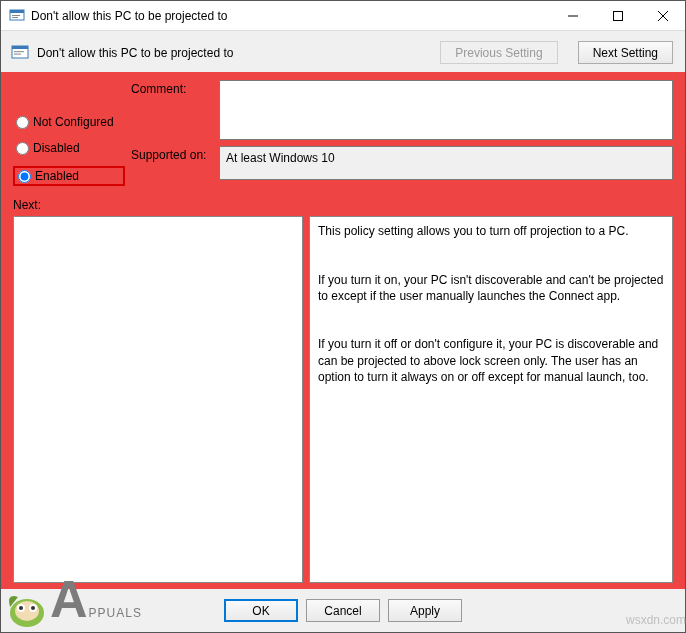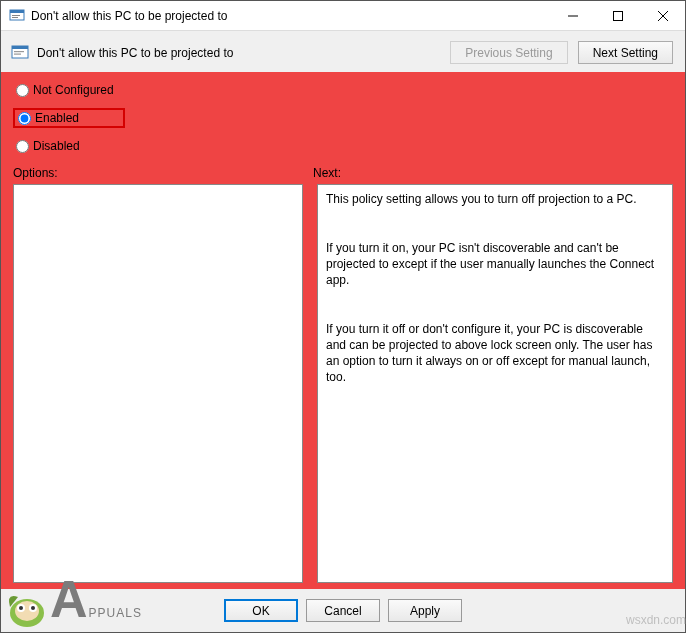--- a/index.html
+++ b/index.html
@@ -6,35 +6,35 @@
 body { margin: 0; background: #fff; }
 .window { width: 686px; height: 633px; border: 1px solid #555; display: flex; flex-direction: column; background: #ef4444; }
 .titlebar { height: 30px; background: #fff; display: flex; align-items: center; border-bottom: 1px solid #ddd; }
 .title-icon { width: 16px; height: 16px; margin: 0 6px 0 8px; }
 .title-text { flex: 1; font-size: 12px; }
 .winbtn { width: 45px; height: 29px; display: flex; align-items: center; justify-content: center; background: #fff; }
 .winbtn svg { width: 10px; height: 10px; }
 .header-row { display: flex; align-items: center; padding: 10px 12px 8px 10px; gap: 8px; background: #f0f0f0; }
 .header-icon { width: 18px; height: 18px; }
 .header-title { flex: 1; }
-.nav-btn { height: 23px; padding: 0 14px; background: linear-gradient(#fafafa,#e9e9e9); border: 1px solid #acacac; cursor: pointer; margin-left: 2px; }
+.nav-btn { height: 23px; padding: 0 14px; background: linear-gradient(#fafafa,#e9e9e9); border: 1px solid #acacac; cursor: pointer; margin-left: 12px; }
 .nav-btn:disabled { color: #9a9a9a; background: #f0f0f0; border-color: #cfcfcf; }
 .top-grid { display: flex; padding: 8px 12px 2px 12px; gap: 6px; }
-.radio-col { width: 112px; display: flex; flex-direction: column; gap: 10px; padding-top: 2px; }
+.radio-col { width: 112px; display: flex; flex-direction: column; gap: 10px; padding-top: 2px; margin-top: 32px; }
 .radio-row { display: flex; align-items: center; gap: 4px; padding: 1px 3px; }
 .radio-row input { margin: 0; width: 13px; height: 13px; }
 .radio-highlight { border: 2px solid #d40000; }
 .ct-col { flex: 1; display: flex; flex-direction: column; gap: 6px; }
 .ct-row { display: flex; gap: 8px; }
 .ct-label { width: 80px; padding-top: 2px; }
 .ct-box { flex: 1; height: 60px; border: 1px solid #7a7a7a; background: #fff; resize: none; padding: 3px 16px 3px 4px; overflow-y: scroll; }
 .sup-box { flex: 1; height: 34px; border: 1px solid #7a7a7a; background: #f0f0f0; padding: 4px 16px 4px 6px; overflow-y: scroll; }
 .lower-labels { display: flex; padding: 10px 12px 2px 12px; }
 .lower-labels > div:first-child { width: 300px; }
-.lower-panels { flex: 1; display: flex; gap: 14px; padding: 2px 12px 6px 12px; min-height: 0; }
+.lower-panels { flex: 1; display: flex; gap: 6px; padding: 2px 12px 6px 12px; min-height: 0; }
 .panel { border: 1px solid #888; background: #fff; overflow-y: scroll; padding: 6px 8px; }
 .panel.options { width: 290px; }
 .panel.help { flex: 1; white-space: pre-wrap; line-height: 1.35; }
 .bottom-bar { display: flex; justify-content: center; gap: 8px; padding: 10px 28px; background: #f0f0f0; }
 .bottom-bar button { width: 74px; height: 23px; border: 1px solid #999; background: linear-gradient(#fafafa,#e9e9e9); cursor: pointer; }
 .bottom-bar button.primary { border: 1px solid #0078d7; box-shadow: 0 0 0 1px #0078d7 inset; }
 .watermark { position: fixed; left: 4px; bottom: 4px; display: flex; align-items: flex-end; pointer-events: none; }
 .watermark .txt { font-size: 46px; font-weight: 300; letter-spacing: 1px; color: #7c7c7c; font-family: Arial, sans-serif; }
 .watermark .big { font-size: 52px; font-weight: bold; }
 .mascot { width: 46px; height: 46px; }
@@ -81,33 +81,42 @@
     <button class="nav-btn" disabled="">Previous Setting</button>
     <button class="nav-btn">Next Setting</button>
   </div>
 
   <div class="top-grid">
     <div class="radio-col">
       <label class="radio-row">
         <input type="radio" name="state" style="">
         <span>Not Configured</span>
       </label>
+      <label class="radio-row">
+        <input type="radio" name="state" style="">
+        <span>Disabled</span>
+      </label>
       <label class="radio-row radio-highlight">
         <input type="radio" name="state" checked="" style="">
         <span>Enabled</span>
       </label>
-      <label class="radio-row">
-        <input type="radio" name="state" style="">
-        <span>Disabled</span>
-      </label>
+    </div>
+    <div class="ct-col">
+      <div class="ct-row">
+        <div class="ct-label">Comment:</div>
+        <textarea class="ct-box" style=""></textarea>
+      </div>
+      <div class="ct-row">
+        <div class="ct-label">Supported on:</div>
+        <div class="sup-box">At least Windows 10</div>
+      </div>
     </div>
   </div>
 
   <div class="lower-labels">
-    <div>Options:</div>
     <div>Next:</div>
   </div>
 
   <div class="lower-panels">
     <div class="panel options"></div>
     <div class="panel help">This policy setting allows you to turn off projection to a PC.
 
 
 If you turn it on, your PC isn't discoverable and can't be projected to except if the user manually launches the Connect app.
 

